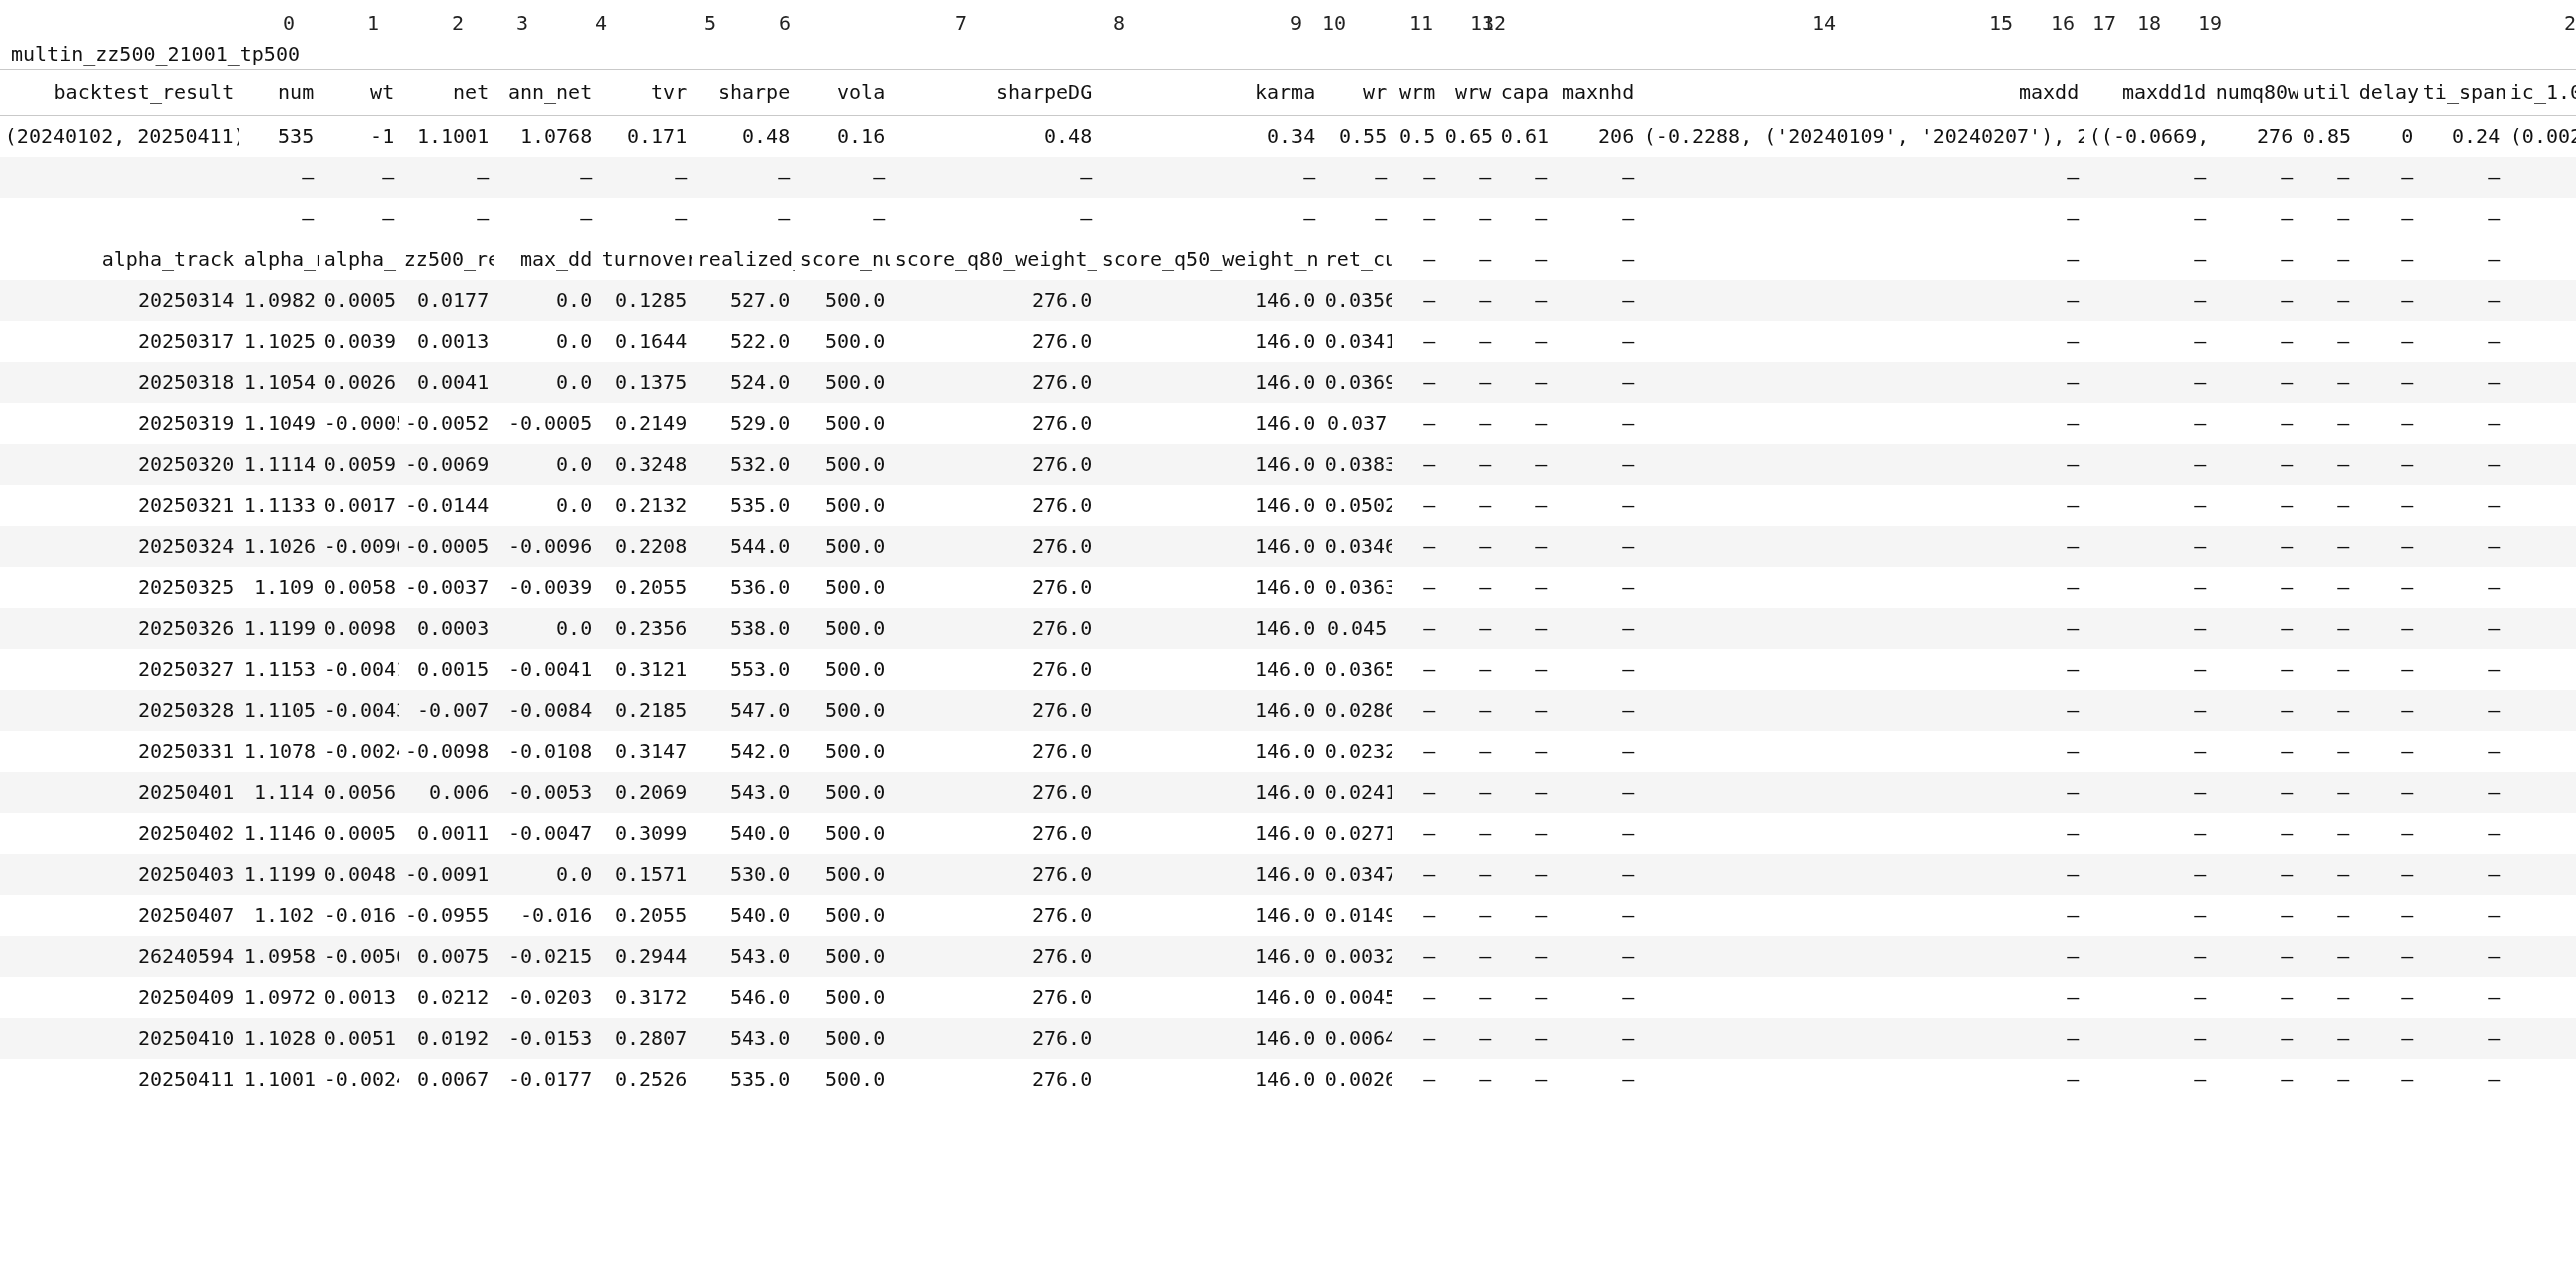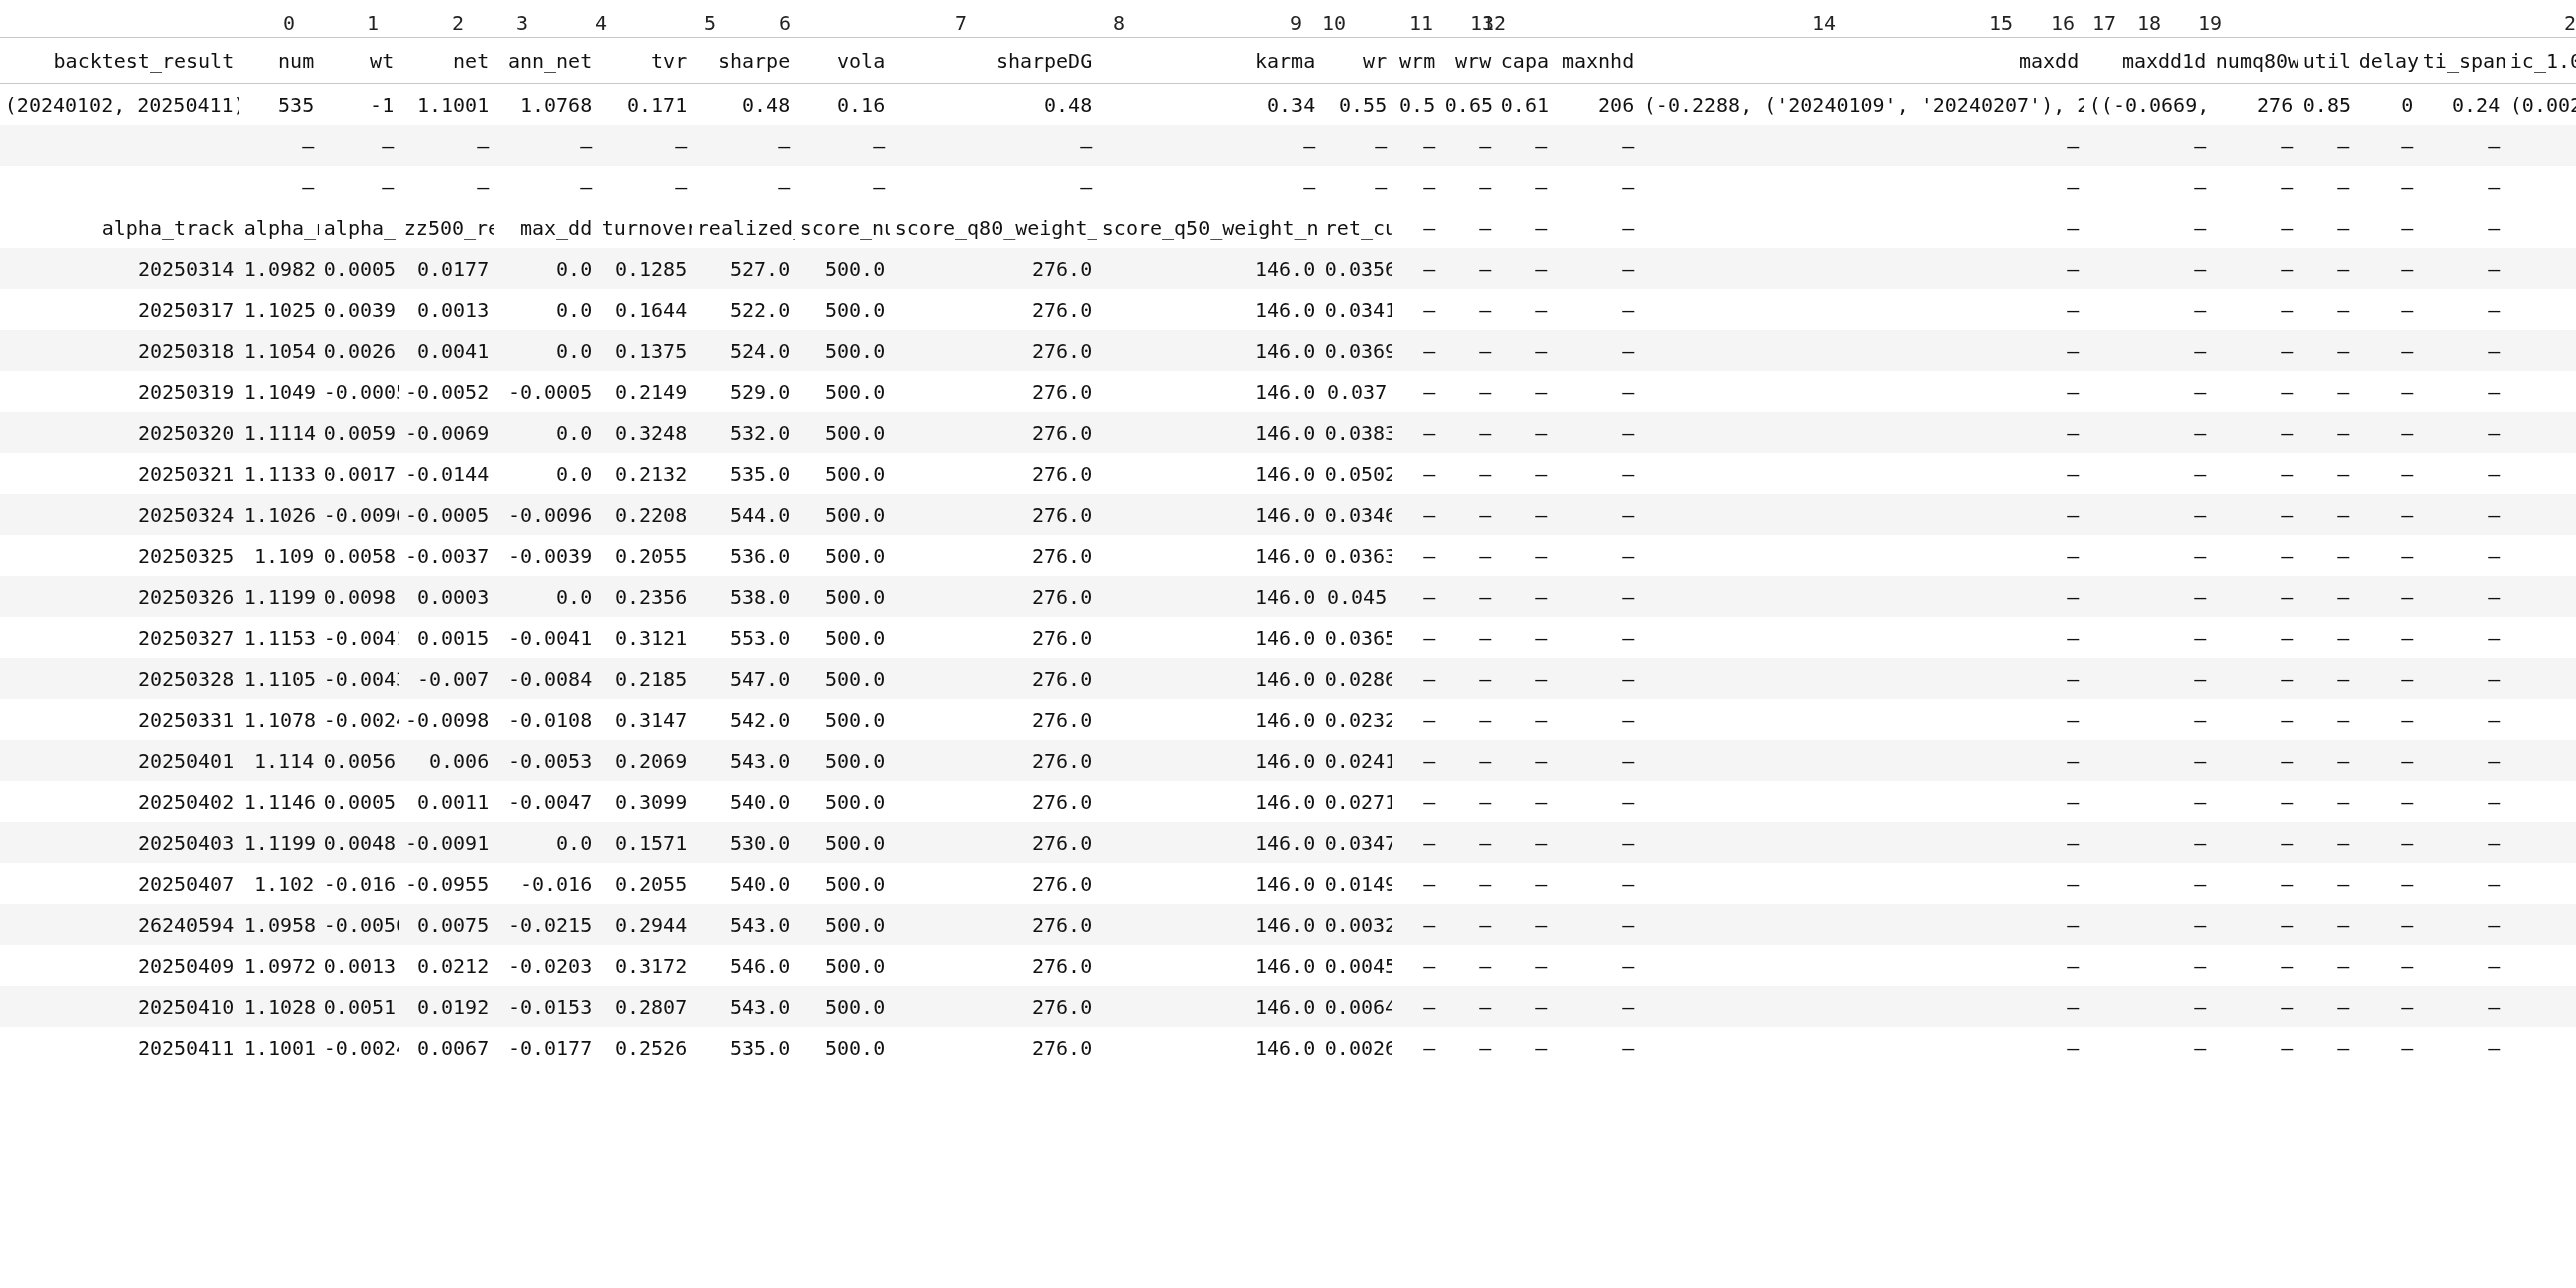--- a/index.html
+++ b/index.html
@@ -113,20 +113,21 @@
       <span style="left: 1482px;">13</span>
       <span style="left: 1824px;">14</span>
       <span style="left: 2001px;">15</span>
       <span style="left: 2063px;">16</span>
       <span style="left: 2104px;">17</span>
       <span style="left: 2149px;">18</span>
       <span style="left: 2210px;">19</span>
       <span style="left: 2543px; margin-left: 33px;">20</span>
     </div>
 
+  <div class="title">multin_zz500_21001_tp500</div>
 
   <table class="grid">
     <colgroup>
       <col class="c-label">
         <col class="c-num">
         <col class="c-wt">
         <col class="c-net">
         <col class="c-annnet">
       <col class="c-tvr">
         <col class="c-sharpe">

